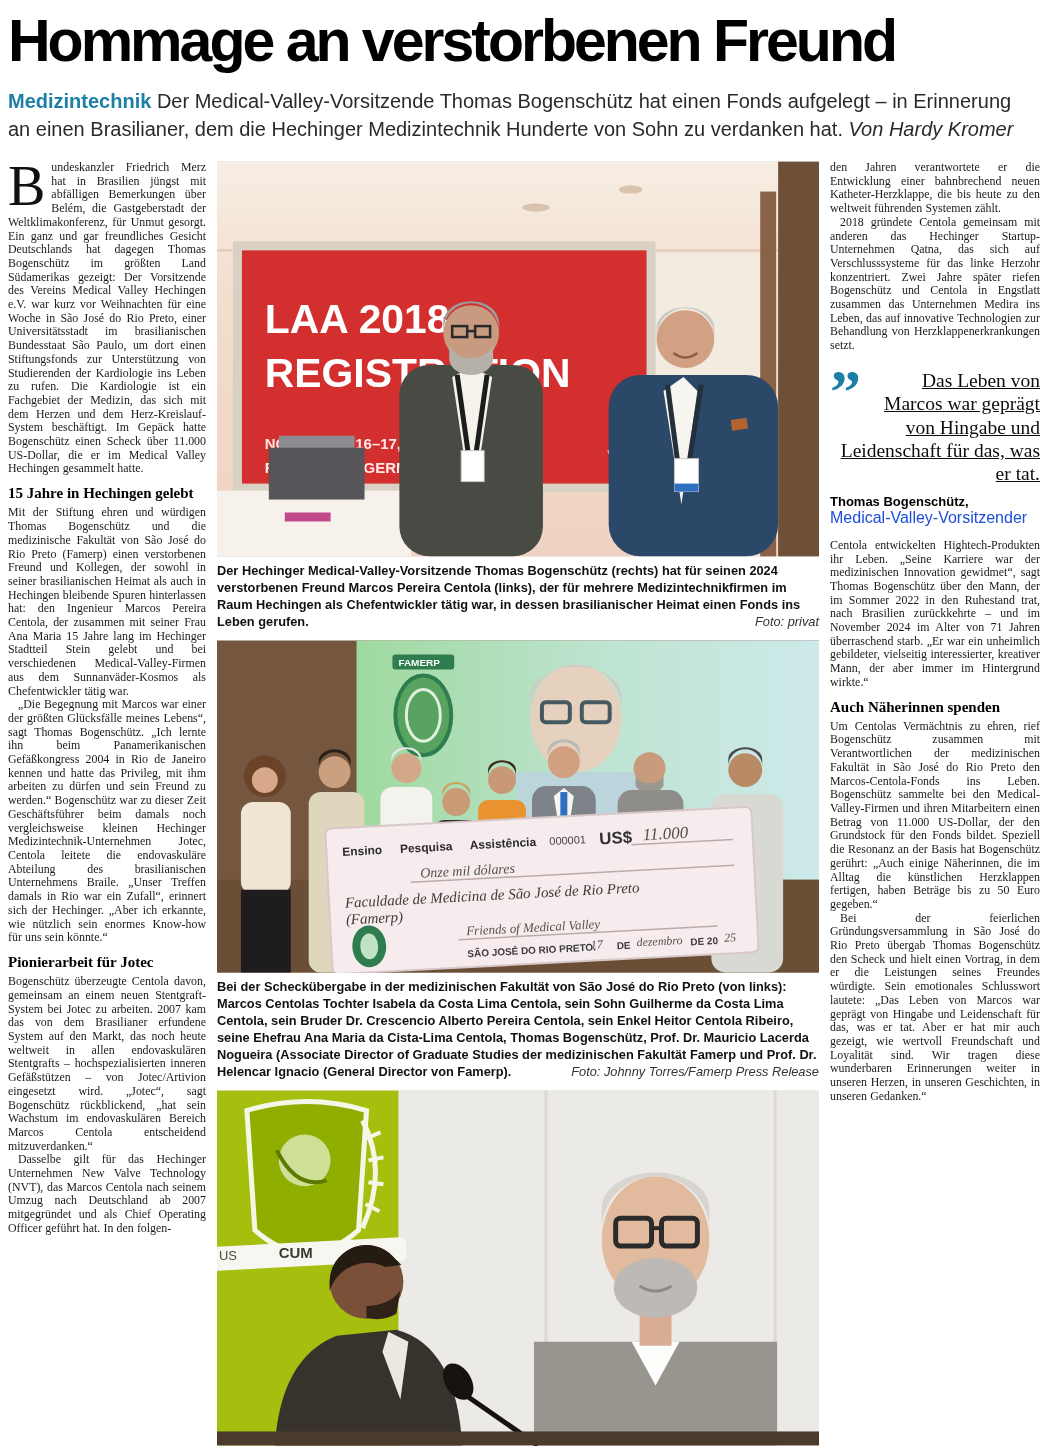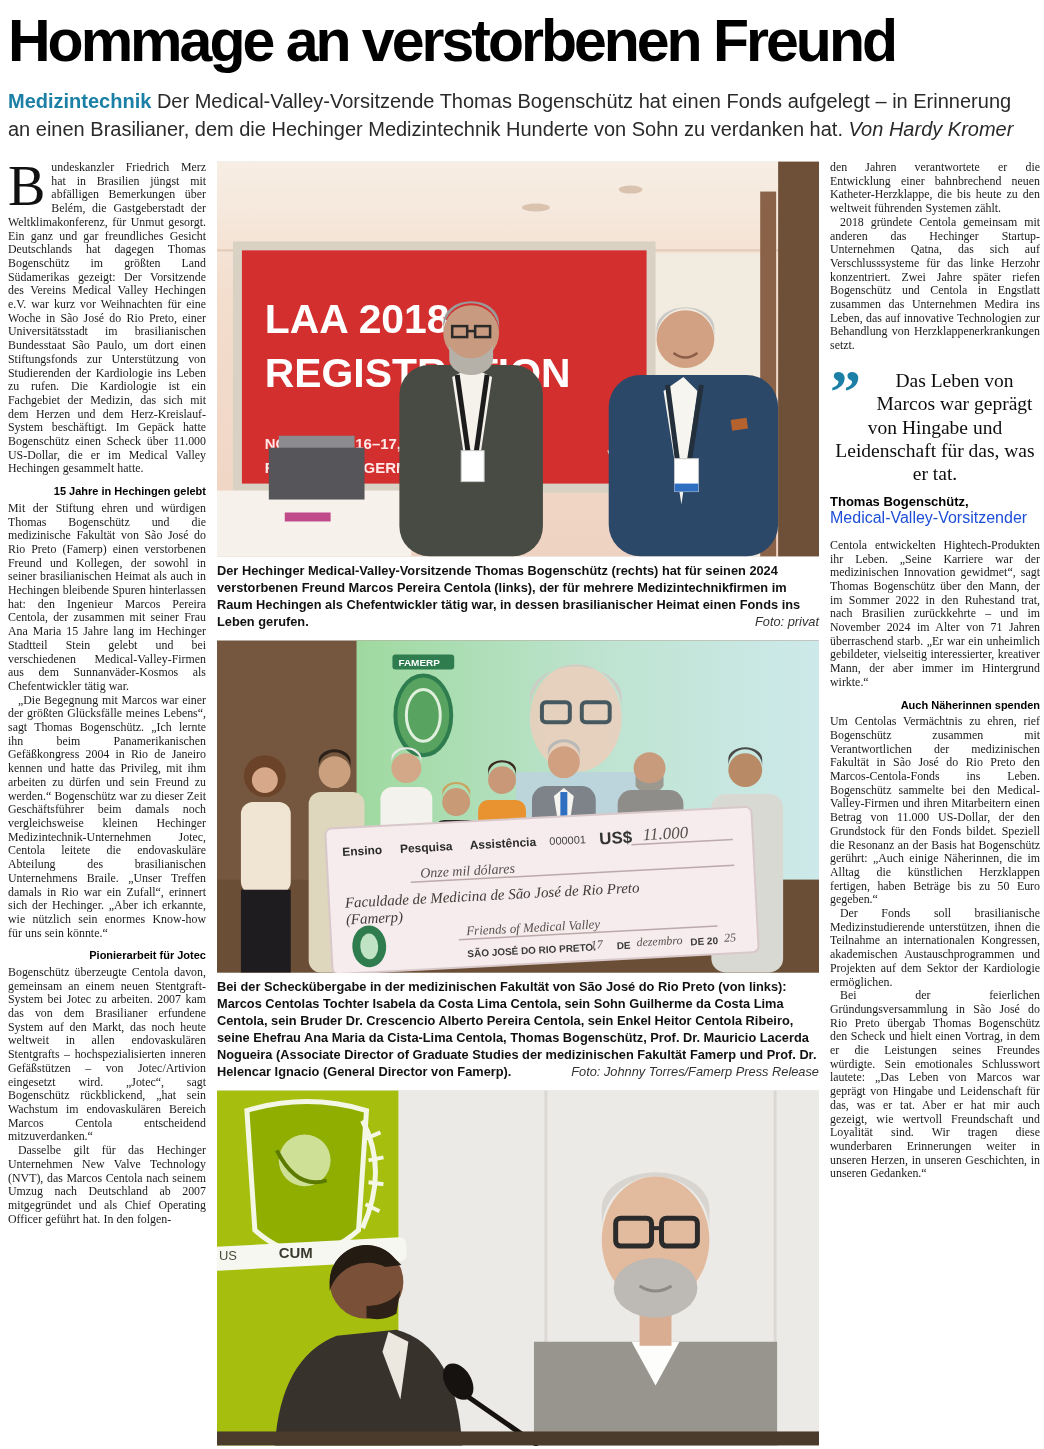--- a/index.html
+++ b/index.html
@@ -13,34 +13,34 @@
        line-height:1.4;color:#2a2a2a;margin:0 2px 18px 0;max-width:1030px;}
   .kicker{color:#1b7fa6;font-weight:bold;}
   .byline{font-style:italic;}
   .cols{display:flex;gap:11px;}
   .col-left{width:198px;flex:none;}
   .col-mid{width:602px;flex:none;}
   .col-right{width:210px;flex:none;}
   .body-text p{margin:0;font-size:11.9px;line-height:13.7px;text-align:justify;
        hyphens:auto;-webkit-hyphens:auto;word-spacing:0.2px;}
   .body-text p.ind{text-indent:10px;}
-  .subhead{font-family:Liberation Sans, sans-serif;font-weight:bold;
-       font-size:11px;line-height:1.15;margin:9px 0 4px 0;color:#000;text-align:right;}
+  .subhead{font-family:Liberation Serif, serif;font-weight:bold;
+       font-size:15px;line-height:1.15;margin:9px 0 4px 0;color:#000;}
   .dropcap{float:left;font-size:56px;line-height:44px;padding:3px 6px 0 0;
        font-family:"Liberation Serif",serif;color:#111;}
   figure{margin:0;}
   .photo{display:block;width:602px;background:#eee;}
   .caption{font-family:"Liberation Sans",sans-serif;font-size:12.8px;
        line-height:1.33;font-weight:bold;color:#111;margin:5px 0 10px 0;}
   .credit{float:right;font-weight:normal;font-style:italic;color:#333;
        padding-left:10px;}
   .pullquote{margin:16px 0 12px 0;}
   .qmark{float:left;color:#1b7fa6;font-size:62px;line-height:40px;
        font-family:"Liberation Serif",serif;font-weight:bold;margin:2px 8px 0 0;}
-  .qtext{font-size:19.5px;line-height:1.2;color:#0d0d0d;text-align:center;}
+  .qtext{font-size:19.5px;line-height:1.2;color:#0d0d0d;text-align:right;text-decoration:underline;}
   .qname{font-family:"Liberation Sans",sans-serif;font-weight:bold;
        font-size:13px;margin-top:8px;color:#000;clear:both;}
   .qrole{font-family:"Liberation Sans",sans-serif;font-size:16px;color:#1d4ed8;}
   svg text{font-family:"Liberation Sans",sans-serif;}
   svg .hand{font-family:"Liberation Serif",serif;font-style:italic;}
 </style>
 </head>
 <body>
 
 <div class="page">
@@ -267,18 +267,17 @@
       <div class="pullquote">
         <span class="qmark">”</span>
         <div class="qtext">Das Leben von Marcos war geprägt von Hingabe und Leidenschaft für das, was er tat.</div>
         <div class="qname">Thomas Bogenschütz,</div>
         <div class="qrole">Medical-Valley-Vorsitzender</div>
       </div>
 
       <p>Centola entwickelten Hightech-Produkten ihr Leben. „Seine Karriere war der medizinischen Innovation gewidmet“, sagt Thomas Bogenschütz über den Mann, der im Sommer 2022 in den Ruhestand trat, nach Brasilien zurückkehrte – und im November 2024 im Alter von 71 Jahren überraschend starb. „Er war ein unheimlich gebildeter, vielseitig interessierter, kreativer Mann, der aber immer im Hintergrund wirkte.“</p>
       <h3 class="subhead">Auch Näherinnen spenden</h3>
       <p>Um Centolas Vermächtnis zu ehren, rief Bogenschütz zusammen mit Verantwortlichen der medizinischen Fakultät in São José do Rio Preto den Marcos-Centola-Fonds ins Leben. Bogenschütz sammelte bei den Medical-Valley-Firmen und ihren Mitarbeitern einen Betrag von 11.000 US-Dollar, der den Grundstock für den Fonds bildet. Speziell die Resonanz an der Basis hat Bogenschütz gerührt: „Auch einige Näherinnen, die im Alltag die künstlichen Herzklappen fertigen, haben Beträge bis zu 50 Euro gegeben.“</p>
-      <p class="ind">Der Fonds soll brasilianische Medizinstudierende unterstützen, ihnen die Teilnahme an internationalen Kongressen, akademischen Austauschprogrammen und Projekten auf dem Sektor der Kardiologie ermöglichen.</p>
       <p class="ind">Bei der feierlichen Gründungsversammlung in São José do Rio Preto übergab Thomas Bogenschütz den Scheck und hielt einen Vortrag, in dem er die Leistungen seines Freundes würdigte. Sein emotionales Schlusswort lautete: „Das Leben von Marcos war geprägt von Hingabe und Leidenschaft für das, was er tat. Aber er hat mir auch gezeigt, wie wertvoll Freundschaft und Loyalität sind. Wir tragen diese wunderbaren Erinnerungen weiter in unseren Herzen, in unseren Geschichten, in unseren Gedanken.“</p>
     </div>
 
   </div>
 </div>
 
 </body></html>

